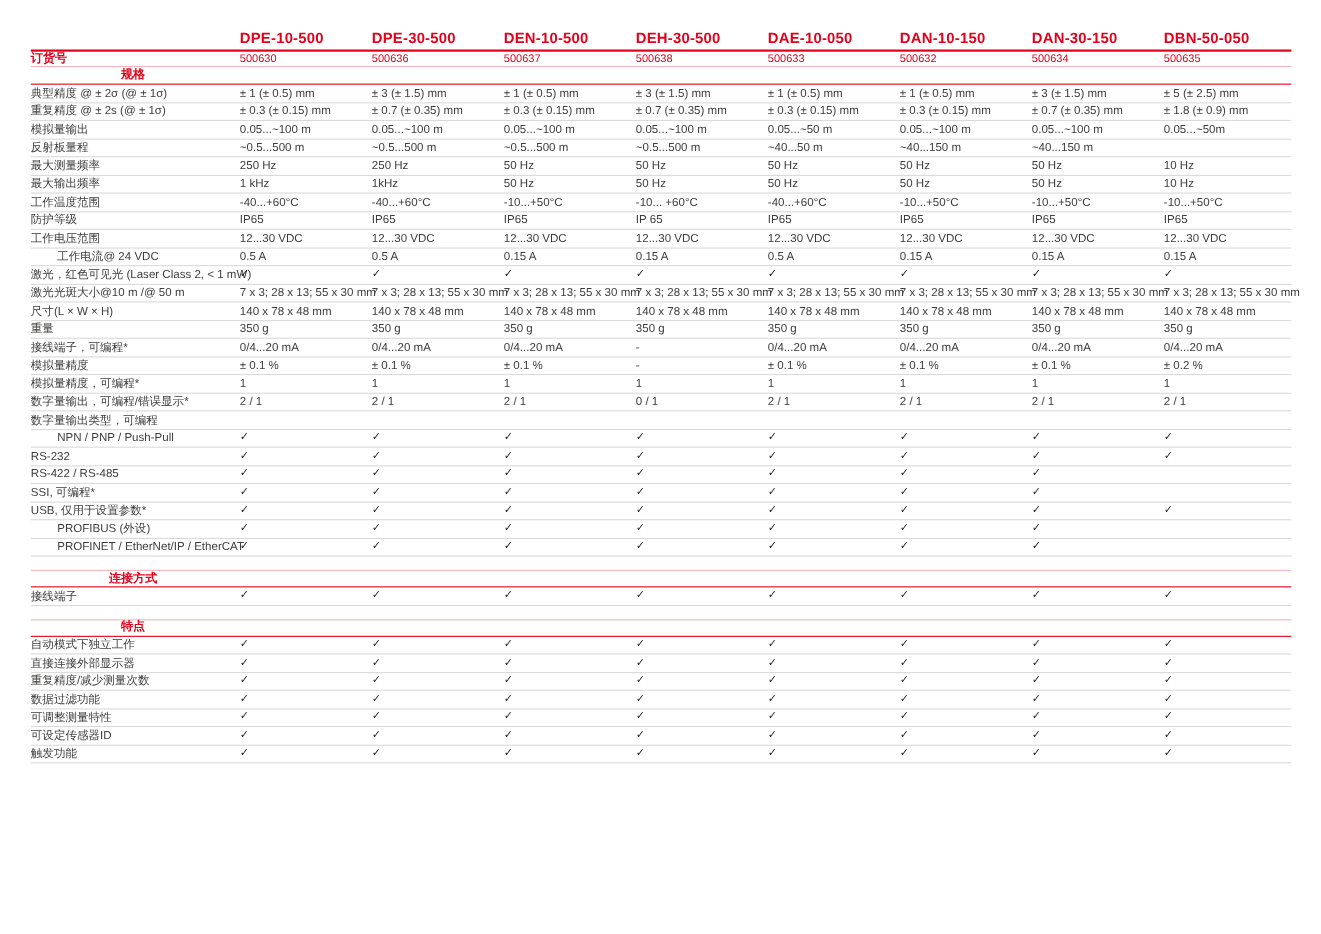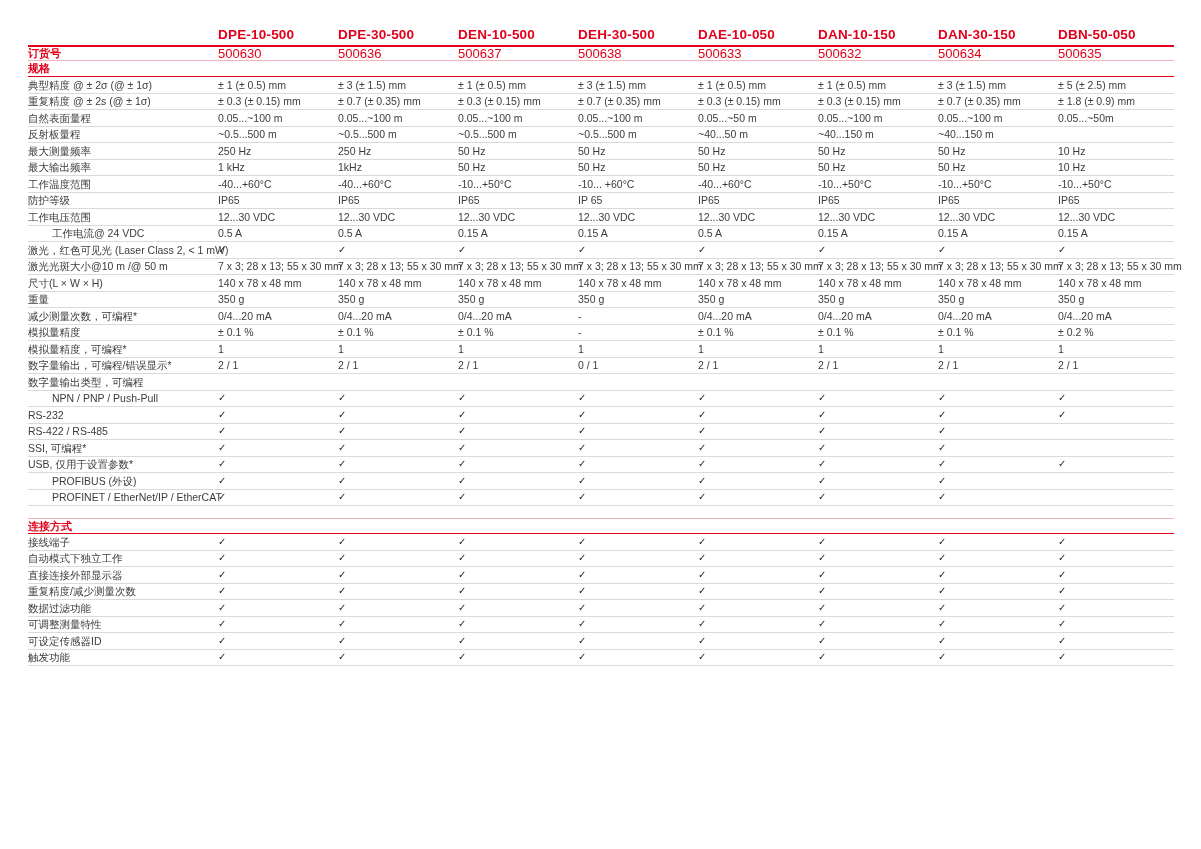--- a/index.html
+++ b/index.html
@@ -22,25 +22,25 @@
   .cell { white-space:nowrap; overflow:visible; font-size:10.5px; line-height:1; }
   .label-cell { padding-right:4px; }
   .label-cell.indent { padding-left:24px; }
   .val-cell { padding-right:6px; }
 
   .header-row { height:23px; border-bottom:2px solid var(--red); }
   .product-name { color:var(--red); font-weight:bold; font-size:13.5px; letter-spacing:0.2px; }
 
   .order-row { height:14px; border-bottom:1px solid var(--pink); }
   .order-label { color:var(--red); font-weight:bold; font-size:11px; }
-  .order-num { color:var(--red); font-size:13px; }
+  .order-num { color:var(--red); font-size:10px; }
 
   .section-header { height:16px; border-bottom:1px solid var(--red); }
   .section-header.gap { margin-top:12px; border-top:1px solid var(--pink); }
-  .section-title { color:var(--red); font-weight:bold; font-size:11px; }
+  .section-title { color:var(--red); font-weight:bold; font-size:11px;text-align:center; }
 
   .check { font-size:10px; color:#1f1f1f; }
 </style>
 </head>
 <body>
 
 <div class="page">
   <div class="spec-table" id="spec-table">
       <div class="row header-row">
         <div class="cell label-cell"></div>
@@ -83,21 +83,21 @@
         <div class="cell val-cell">± 0.3 (± 0.15) mm</div>
         <div class="cell val-cell">± 0.7 (± 0.35) mm</div>
         <div class="cell val-cell">± 0.3 (± 0.15) mm</div>
         <div class="cell val-cell">± 0.7 (± 0.35) mm</div>
         <div class="cell val-cell">± 0.3 (± 0.15) mm</div>
         <div class="cell val-cell">± 0.3 (± 0.15) mm</div>
         <div class="cell val-cell">± 0.7 (± 0.35) mm</div>
         <div class="cell val-cell">± 1.8 (± 0.9) mm</div>
       </div>
       <div class="row data-row">
-        <div class="cell label-cell">自然表面量程</div>
+        <div class="cell label-cell">模拟量输出</div>
         <div class="cell val-cell">0.05...~100 m</div>
         <div class="cell val-cell">0.05...~100 m</div>
         <div class="cell val-cell">0.05...~100 m</div>
         <div class="cell val-cell">0.05...~100 m</div>
         <div class="cell val-cell">0.05...~50 m</div>
         <div class="cell val-cell">0.05...~100 m</div>
         <div class="cell val-cell">0.05...~100 m</div>
         <div class="cell val-cell">0.05...~50m</div>
       </div>
       <div class="row data-row">
@@ -215,21 +215,21 @@
         <div class="cell val-cell">350 g</div>
         <div class="cell val-cell">350 g</div>
         <div class="cell val-cell">350 g</div>
         <div class="cell val-cell">350 g</div>
         <div class="cell val-cell">350 g</div>
         <div class="cell val-cell">350 g</div>
         <div class="cell val-cell">350 g</div>
         <div class="cell val-cell">350 g</div>
       </div>
       <div class="row data-row">
-        <div class="cell label-cell">减少测量次数，可编程*</div>
+        <div class="cell label-cell">接线端子，可编程*</div>
         <div class="cell val-cell">0/4...20 mA</div>
         <div class="cell val-cell">0/4...20 mA</div>
         <div class="cell val-cell">0/4...20 mA</div>
         <div class="cell val-cell">-</div>
         <div class="cell val-cell">0/4...20 mA</div>
         <div class="cell val-cell">0/4...20 mA</div>
         <div class="cell val-cell">0/4...20 mA</div>
         <div class="cell val-cell">0/4...20 mA</div>
       </div>
       <div class="row data-row">
@@ -352,20 +352,23 @@
         <div class="cell label-cell">接线端子</div>
         <div class="cell val-cell check">✓</div>
         <div class="cell val-cell check">✓</div>
         <div class="cell val-cell check">✓</div>
         <div class="cell val-cell check">✓</div>
         <div class="cell val-cell check">✓</div>
         <div class="cell val-cell check">✓</div>
         <div class="cell val-cell check">✓</div>
         <div class="cell val-cell check">✓</div>
       </div>
+      <div class="row section-header gap">
+        <div class="cell label-cell section-title">特点</div>
+      </div>
       <div class="row data-row">
         <div class="cell label-cell">自动模式下独立工作</div>
         <div class="cell val-cell check">✓</div>
         <div class="cell val-cell check">✓</div>
         <div class="cell val-cell check">✓</div>
         <div class="cell val-cell check">✓</div>
         <div class="cell val-cell check">✓</div>
         <div class="cell val-cell check">✓</div>
         <div class="cell val-cell check">✓</div>
         <div class="cell val-cell check">✓</div>

